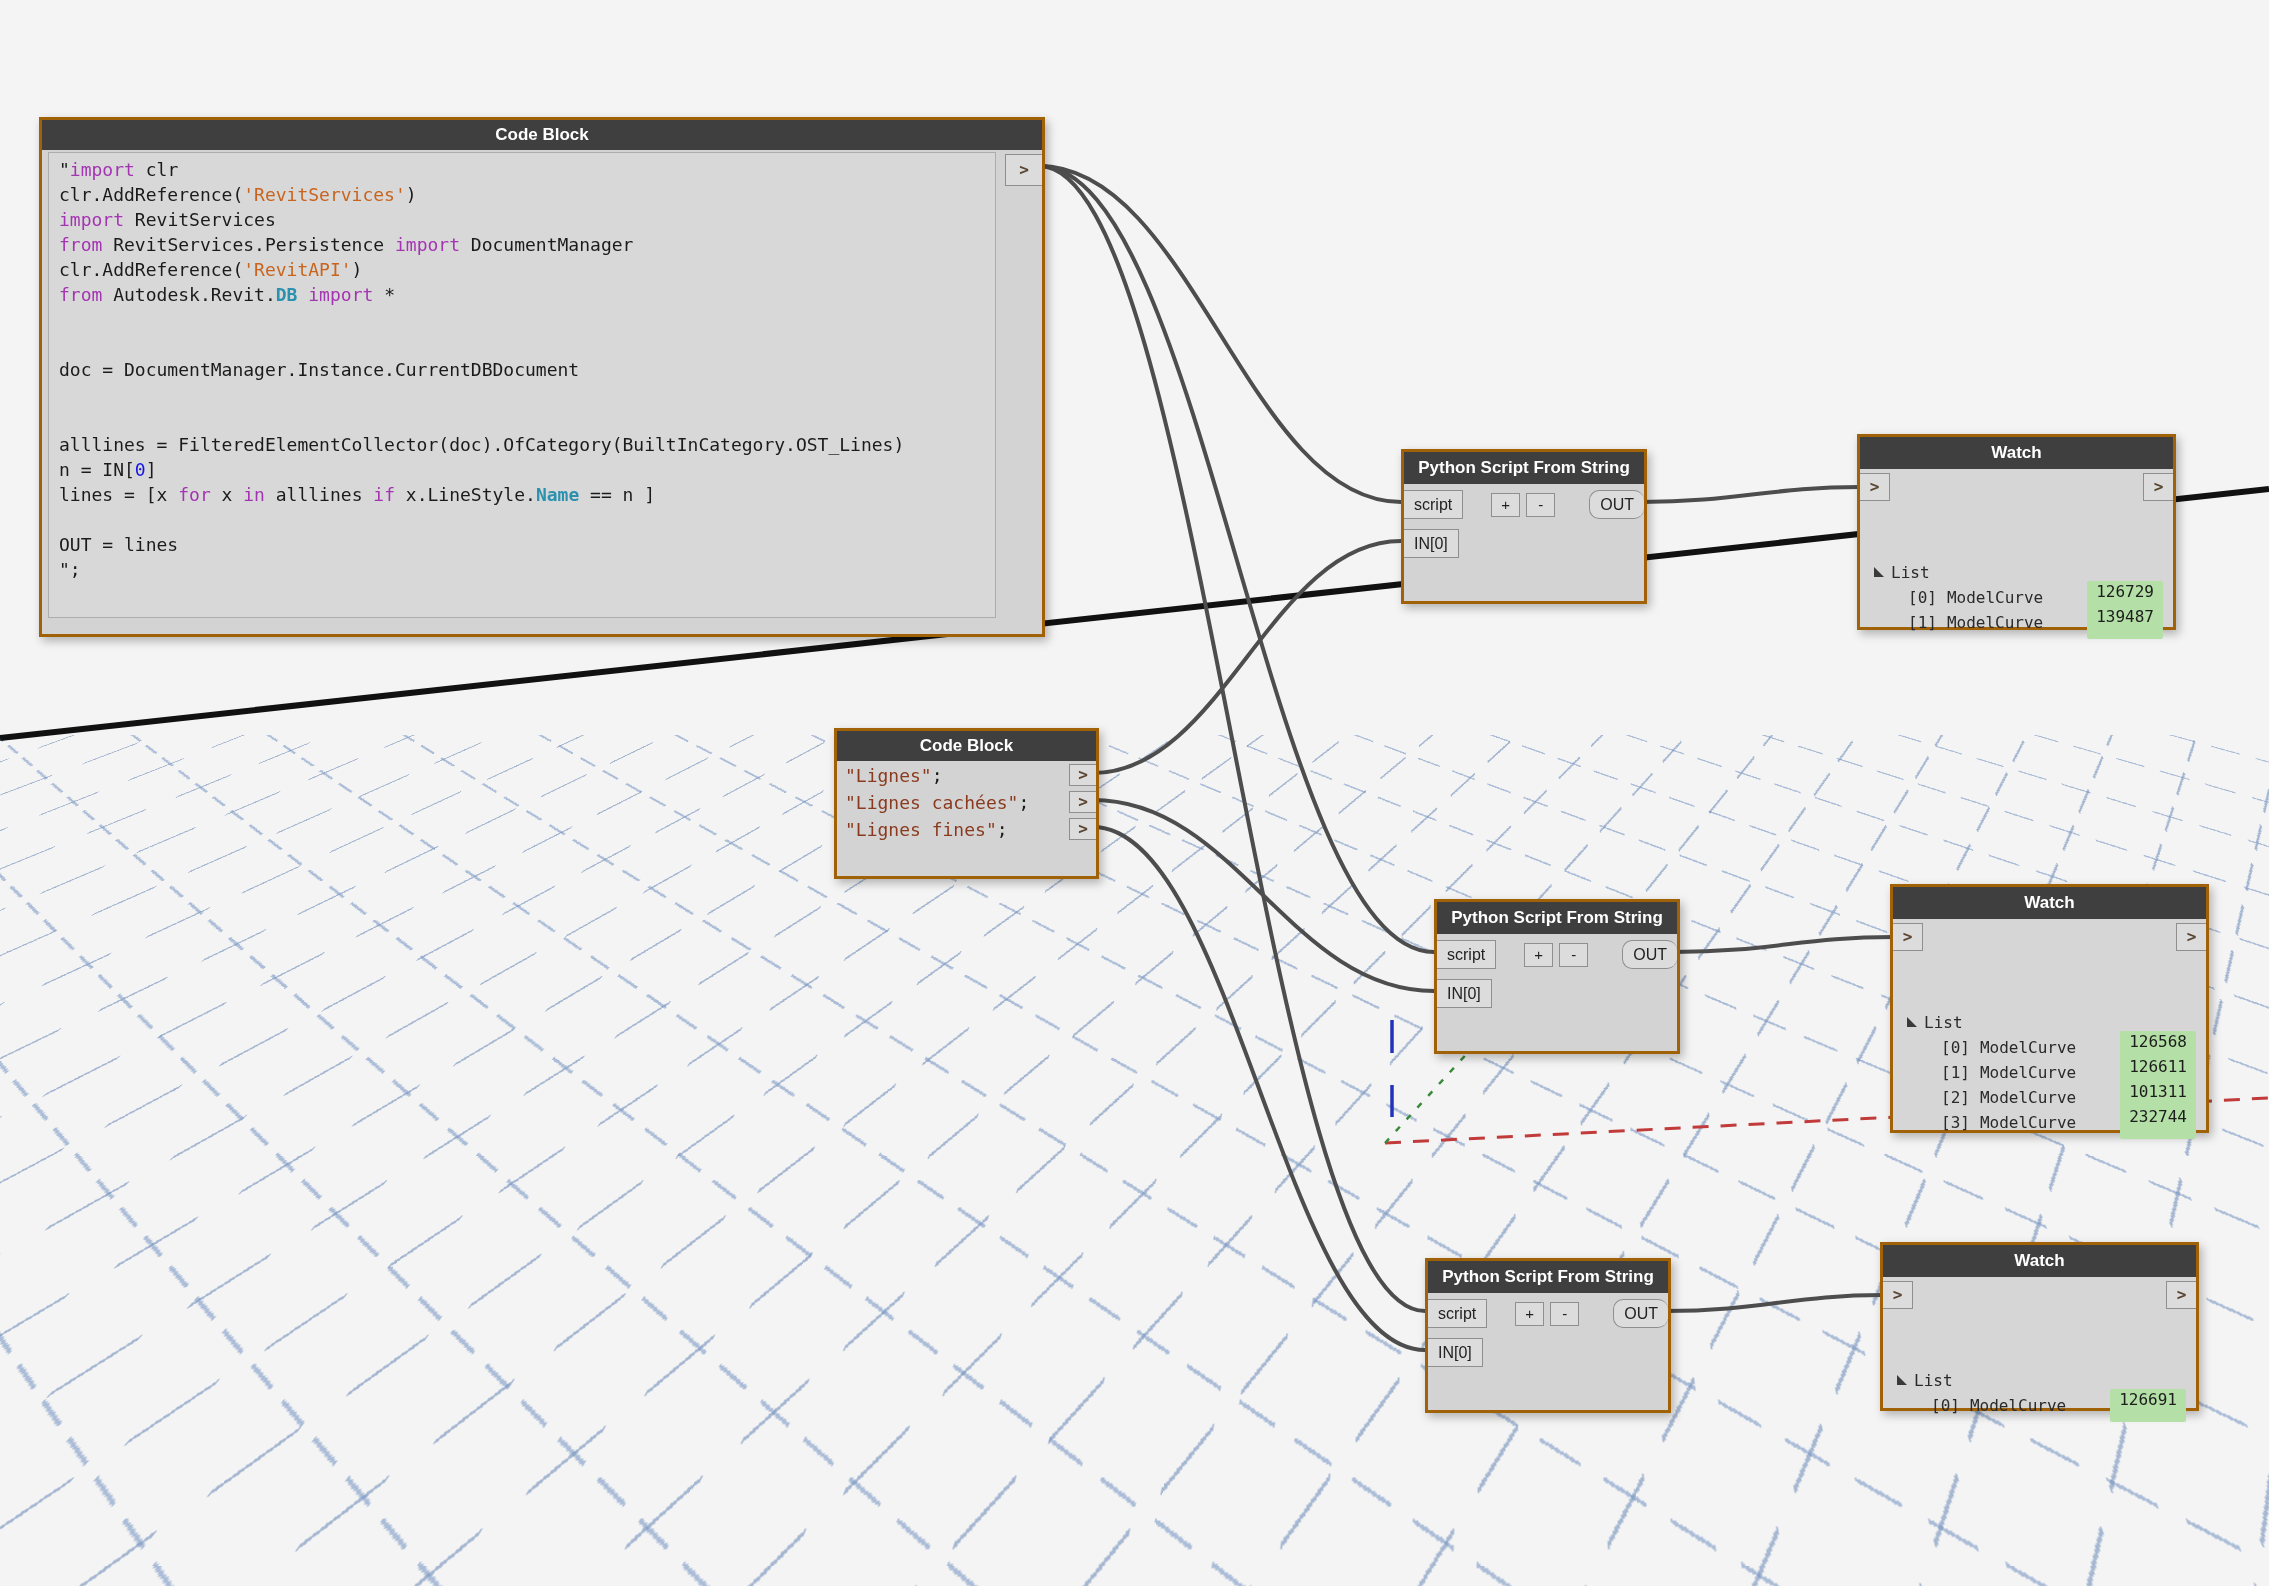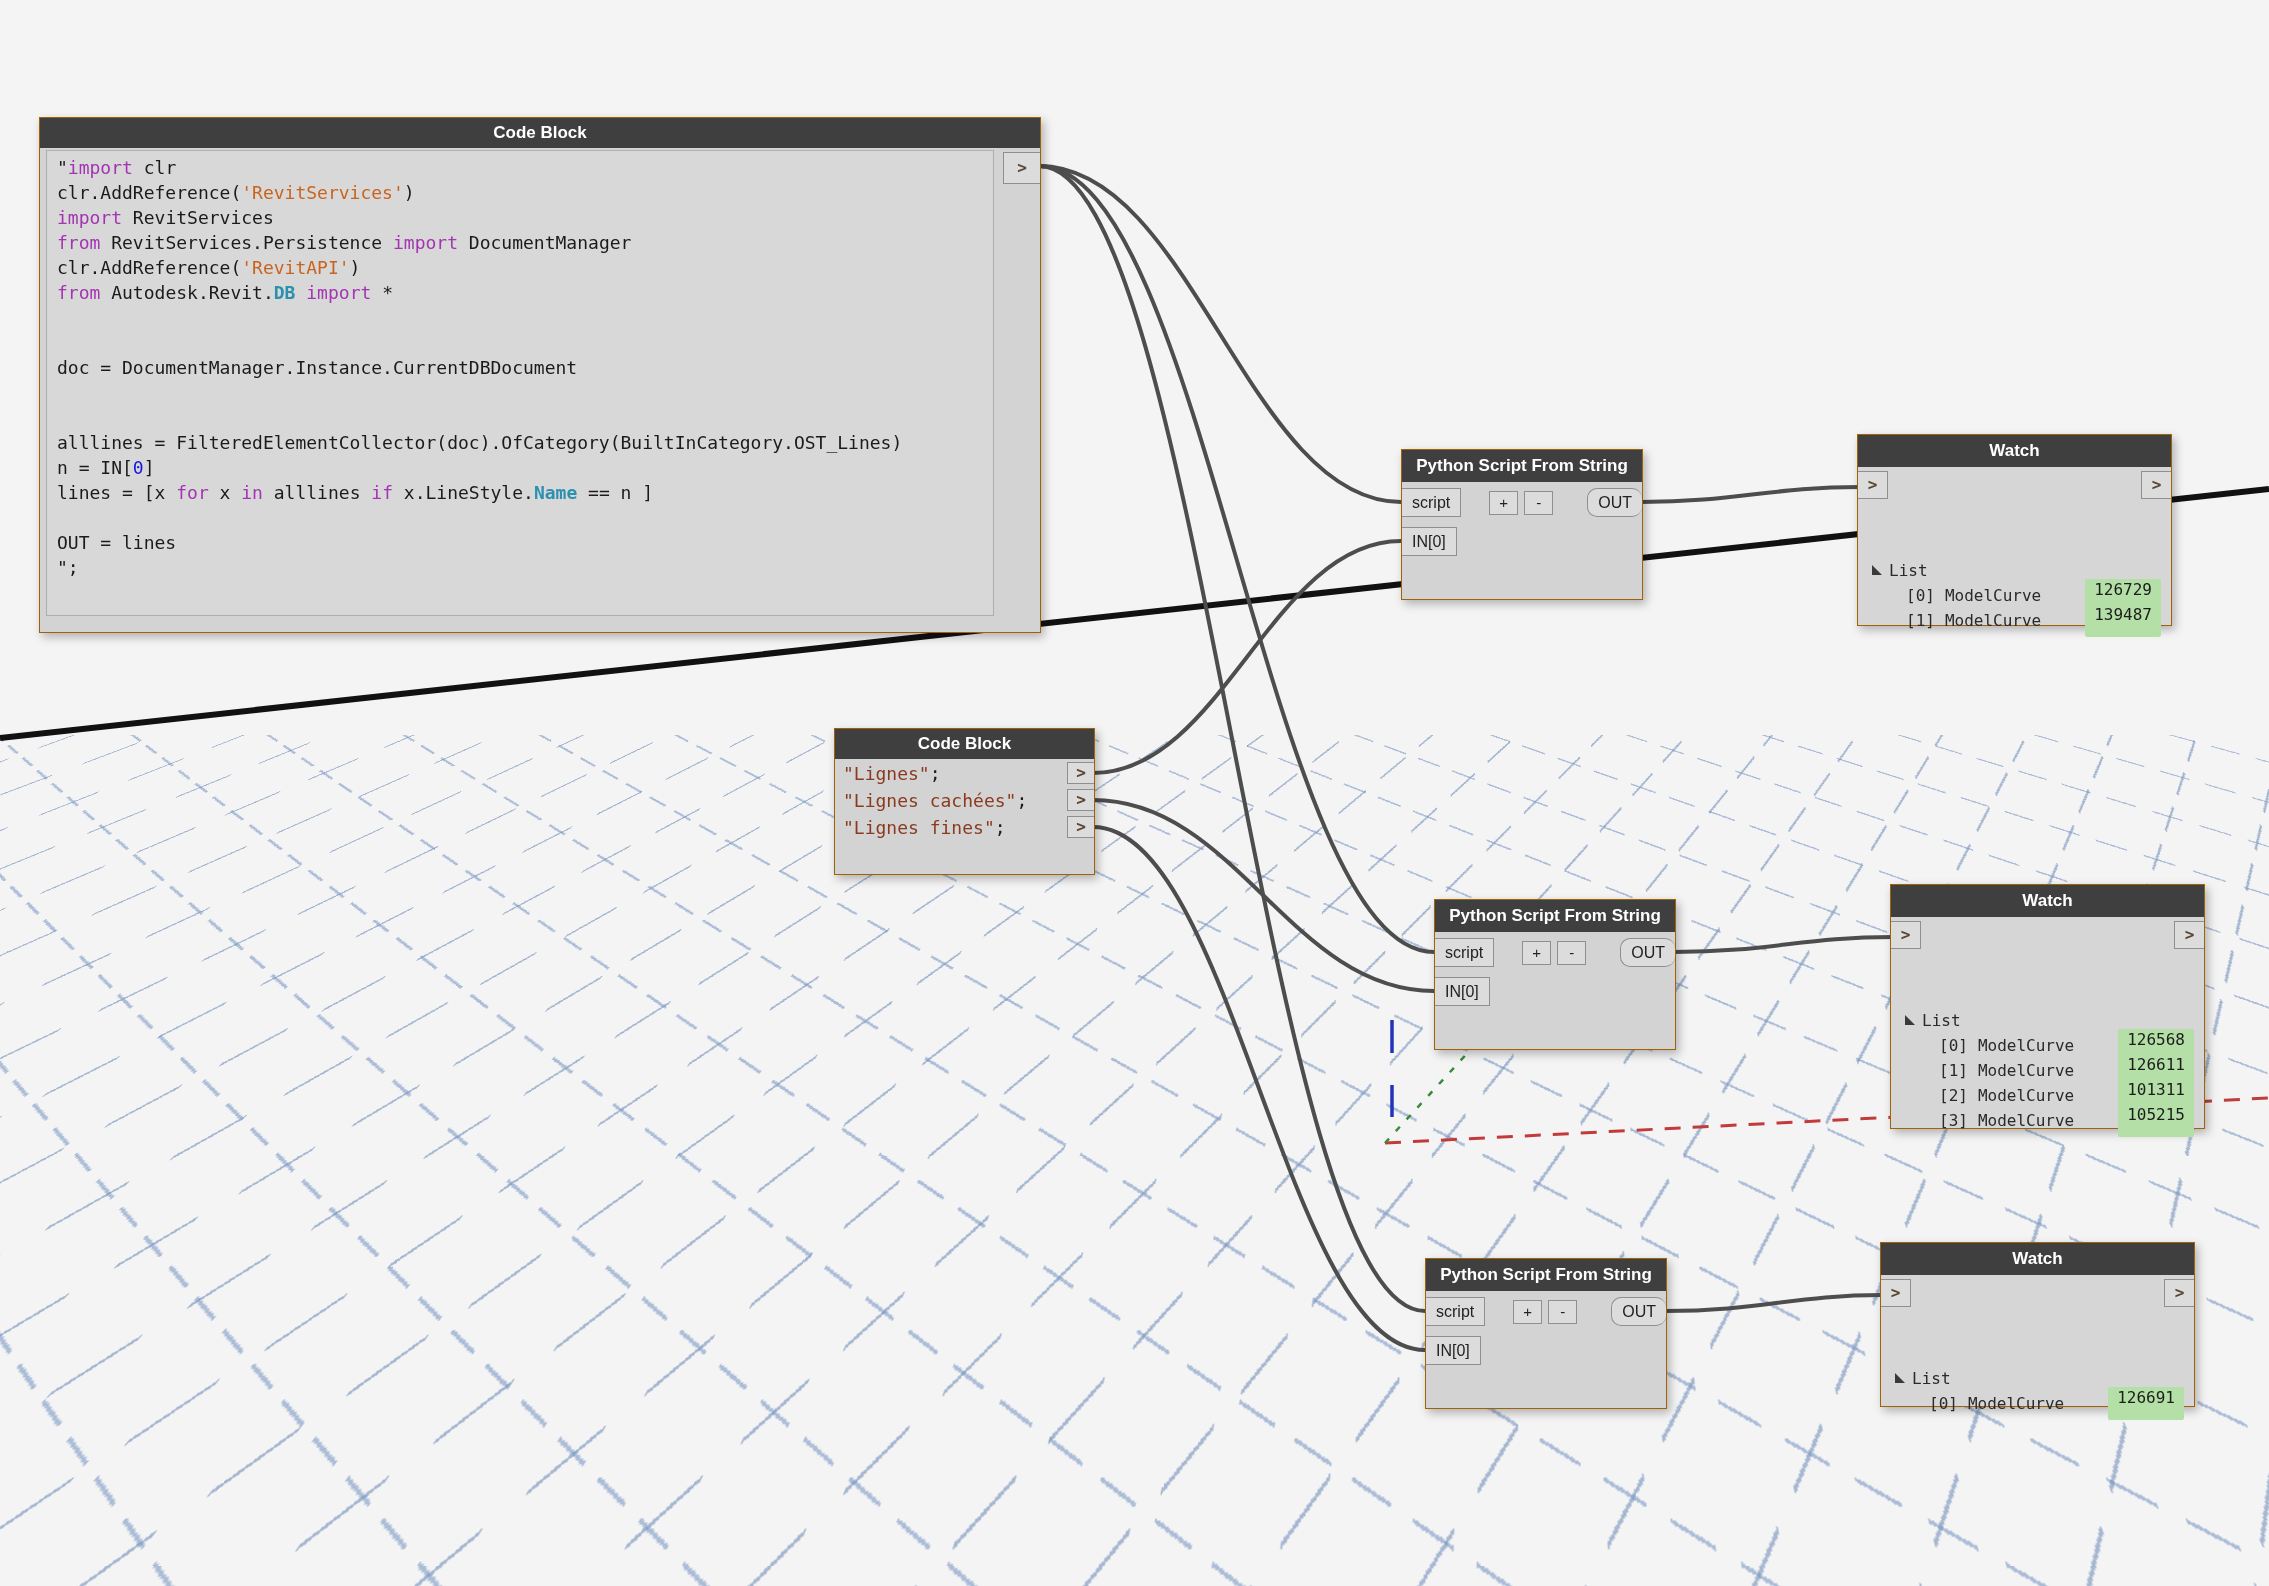--- a/index.html
+++ b/index.html
@@ -20,21 +20,21 @@
     transform-origin:50% 0;
     transform:perspective(1300px) rotateX(56deg);
     -webkit-mask-image:repeating-linear-gradient(90deg,#000 0 22px,transparent 22px 34px);
     mask-image:repeating-linear-gradient(90deg,#000 0 22px,transparent 22px 34px);
   }
   .bg-lines{position:absolute;inset:0;z-index:2;}
   .wire-layer{position:absolute;inset:0;z-index:3;}
   .wire-layer path{fill:none;stroke:#4d4d4d;stroke-width:4;stroke-linecap:round;}
 
   
-  .node{position:absolute;background:#d3d3d3;border:1px solid #a16207;
+  .node{position:absolute;background:#d3d3d3;border:3px solid #a16207;
         box-shadow:3px 4px 9px rgba(0,0,0,.28);z-index:4;}
   .hdr{height:32px;background:#3f3f3f;color:#fff;font-weight:bold;font-size:17px;
        display:flex;align-items:center;justify-content:center;cursor:default;}
   .port-box{background:#dcdcdc;border:1px solid #8f8f8f;color:#222;font-size:16px;
             display:flex;align-items:center;justify-content:center;box-sizing:border-box;}
   .chev{font:bold 16px "DejaVu Sans Mono",monospace;color:#5a4632;line-height:1;}
 
   
   .main-cb{left:39px;top:117px;width:1000px;height:514px;}
   .main-cb .hdr{height:30px;}
@@ -249,21 +249,21 @@
         <span class="wid">126611</span>
       </div>
       <div class="wrow">
         <span class="widx">[2]</span>
         <span class="wtype">ModelCurve</span>
         <span class="wid">101311</span>
       </div>
       <div class="wrow">
         <span class="widx">[3]</span>
         <span class="wtype">ModelCurve</span>
-        <span class="wid">105215</span>
+        <span class="wid">232744</span>
       </div>
     </div>
   </div>
 
   <div class="node watch watch-3">
     <div class="hdr">Watch</div>
     <div class="wports">
       <span class="port-box wp l">
           <span class="chev">&gt;</span>
         </span>

